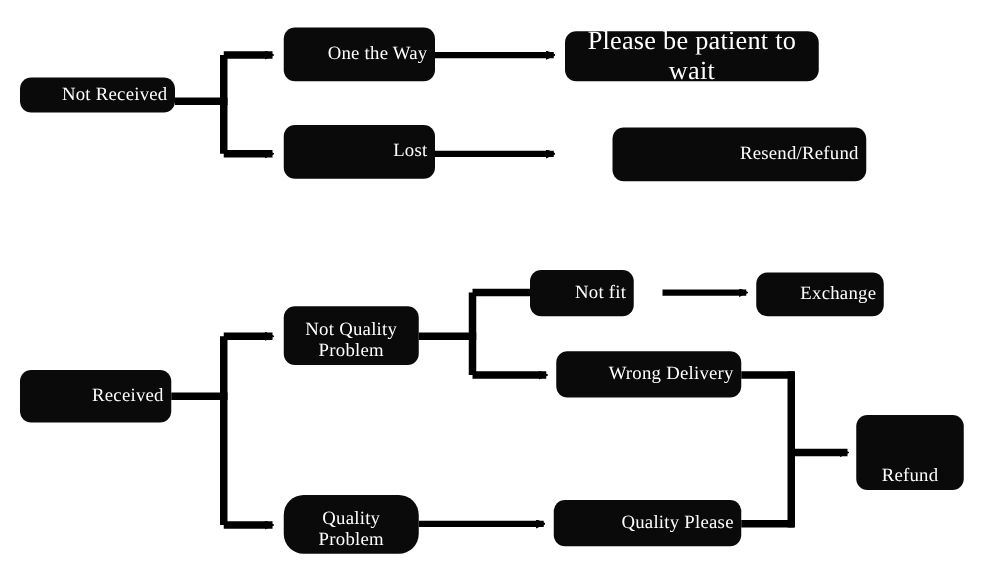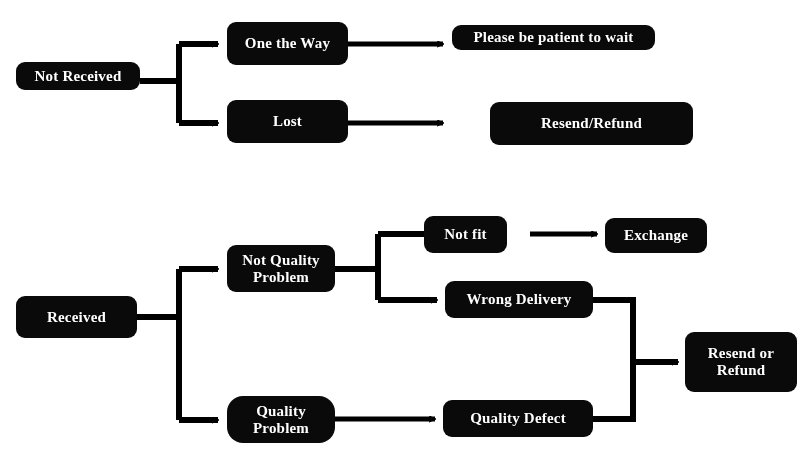--- a/index.html
+++ b/index.html
@@ -17,23 +17,23 @@
     background: #ffffff;
     overflow: hidden;
   }
   .node {
     position: absolute;
     background: #0a0a0a;
     color: #ffffff;
     border-radius: 9px;
     display: flex;
     align-items: center;
-    justify-content: center;
+    justify-content: flex-end;
     text-align: center;
-    font-weight: bold;
+    font-weight: normal;
     letter-spacing: 0.2px;
     line-height: 1.12;
     box-sizing: border-box;
     padding: 2px 6px;
     -webkit-font-smoothing: antialiased;
   }
   svg.links {
     position: absolute;
     left: 0;
     top: 0;
@@ -104,21 +104,21 @@
   </svg>
 
   <div class="node" style="left:16px; top:62px; width:124px; height:28px; font-size:15px;">
     <span>Not Received</span>
   </div>
 
   <div class="node" style="left:227px; top:22px; width:121px; height:43px; font-size:15px;">
     <span>One the Way</span>
   </div>
 
-  <div class="node" style="left:452px; top:25px; width:203px; height:25px; font-size:15px;">
+  <div class="node" style="left:452px; top:25px; width:203px; height:40px; font-size:21px;">
     <span>Please be patient to wait</span>
   </div>
 
   <div class="node" style="left:227px; top:100px; width:121px; height:43px; font-size:15px;">
     <span>Lost</span>
   </div>
 
   <div class="node" style="left:452px; top:102px; width:203px; height:43px; font-size:15px;margin-left:38px;">
     <span>Resend/Refund</span>
   </div>
@@ -143,21 +143,21 @@
 
   <div class="node" style="left:605px; top:218px; width:102px; height:35px; font-size:15px;">
     <span>Exchange</span>
   </div>
 
   <div class="node" style="left:445px; top:281px; width:148px; height:37px; font-size:15px;">
     <span>Wrong Delivery</span>
   </div>
 
   <div class="node" style="left:443px; top:400px; width:150px; height:37px; font-size:15px;">
-    <span>Quality Defect</span>
+    <span>Quality Please</span>
   </div>
 
-  <div class="node" style="left:685px; top:332px; width:112px; height:60px; font-size:15px; flex-direction:column;">
+  <div class="node" style="left:685px; top:332px; width:86px; height:60px; font-size:15px; flex-direction:column;gap:40px;">
     <span>Resend or</span>
     <span>Refund</span>
   </div>
 
 </div>
 
 </body></html>

